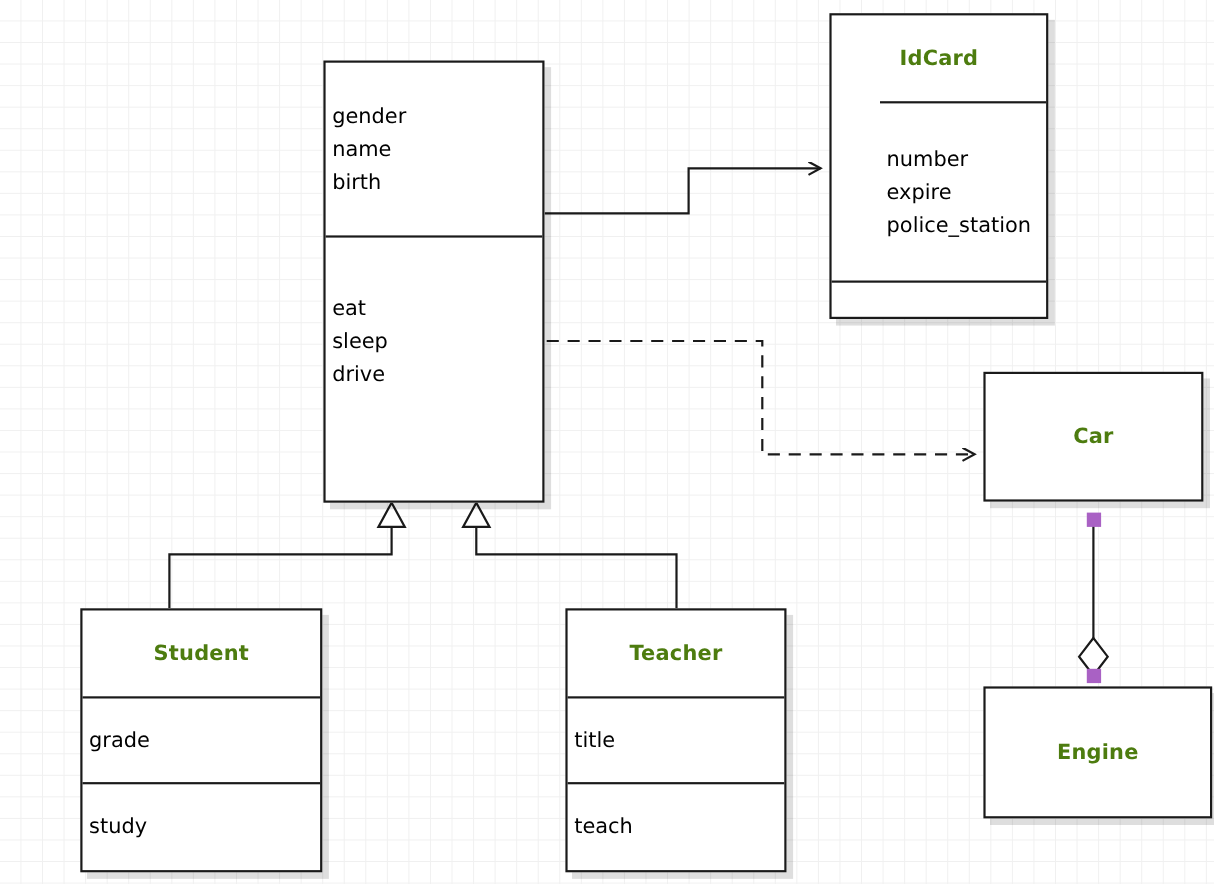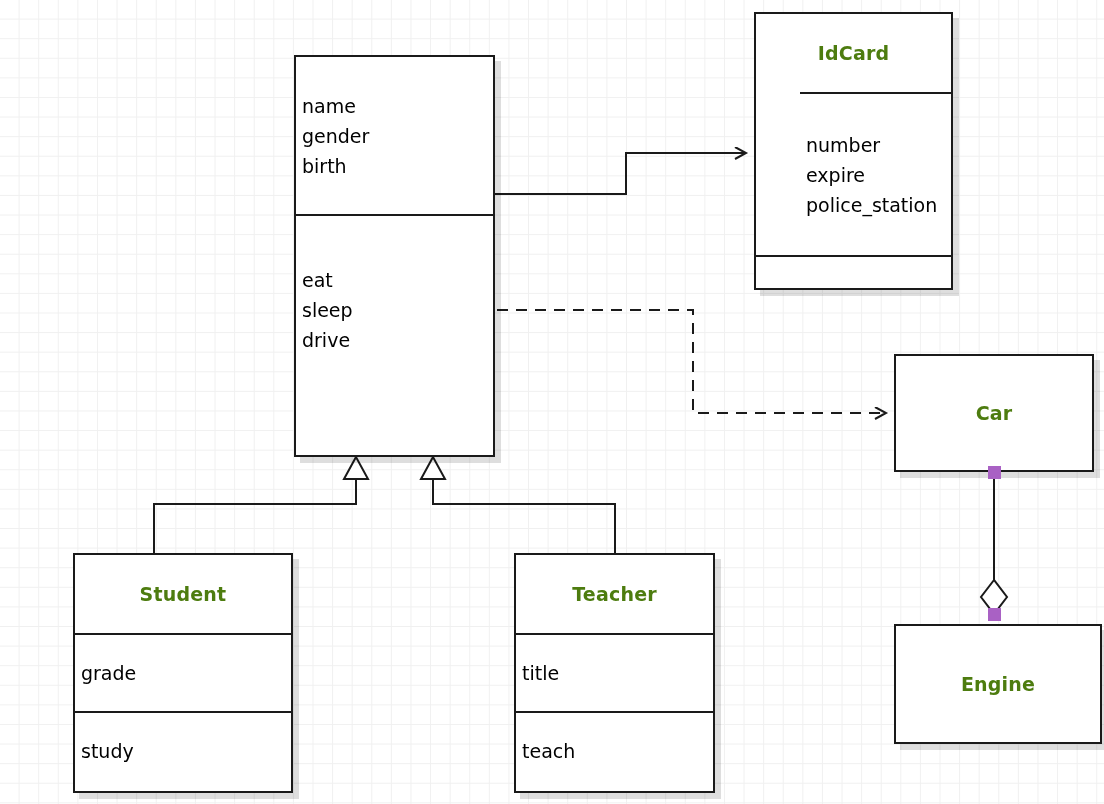--- a/index.html
+++ b/index.html
@@ -108,42 +108,42 @@
 
     
     <g>
       <path d="M 994,472 L 994,582" fill="none" stroke="#1a1a1a" stroke-width="2"></path>
       <polygon points="994,580 981,597 994,614 1007,597" fill="#ffffff" stroke="#1a1a1a" stroke-width="2"></polygon>
     </g>
   </svg>
 
   <div class="uml-class" style="left:294px; top:55px; width:201px; height:402px;">
     <div class="compartment cls-members" style="height:157px;">
+      <div class="member">gender</div>
       <div class="member">name</div>
-      <div class="member">gender</div>
       <div class="member">birth</div>
     </div>
     <div class="compartment cls-members" style="height:189px;">
       <div class="member">eat</div>
       <div class="member">sleep</div>
       <div class="member">drive</div>
     </div>
   </div>
 
   <div class="uml-class" style="left:754px; top:12px; width:199px; height:278px;">
     <div class="compartment cls-title" style="height:78px;">IdCard</div>
     <div class="compartment cls-members" style="height:163px;margin-left:44px;">
       <div class="member">number</div>
       <div class="member">expire</div>
       <div class="member">police_station</div>
     </div>
     <div class="compartment cls-empty" style="height:33px;"></div>
   </div>
 
-  <div class="uml-class" style="left:894px; top:354px; width:200px; height:118px;">
+  <div class="uml-class" style="left:894px; top:338px; width:200px; height:118px;">
     <div class="compartment cls-title" style="height:114px;">Car</div>
   </div>
 
   <div class="uml-class" style="left:894px; top:624px; width:208px; height:120px;">
     <div class="compartment cls-title" style="height:116px;">Engine</div>
   </div>
 
   <div class="uml-class" style="left:53px; top:553px; width:220px; height:240px;margin-left:20px;">
     <div class="compartment cls-title" style="height:78px;">Student</div>
     <div class="compartment cls-members" style="height:78px;">

